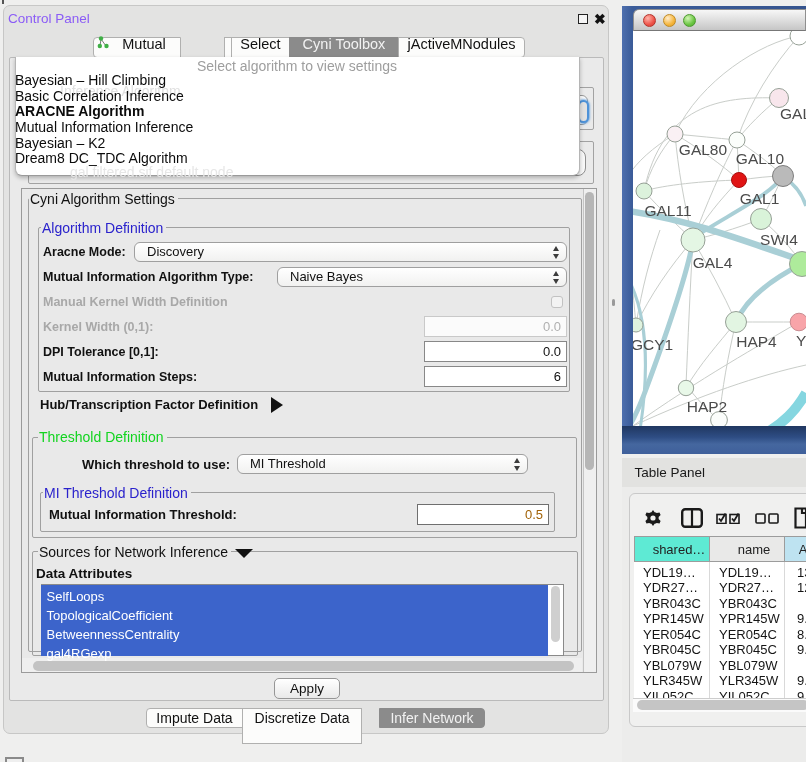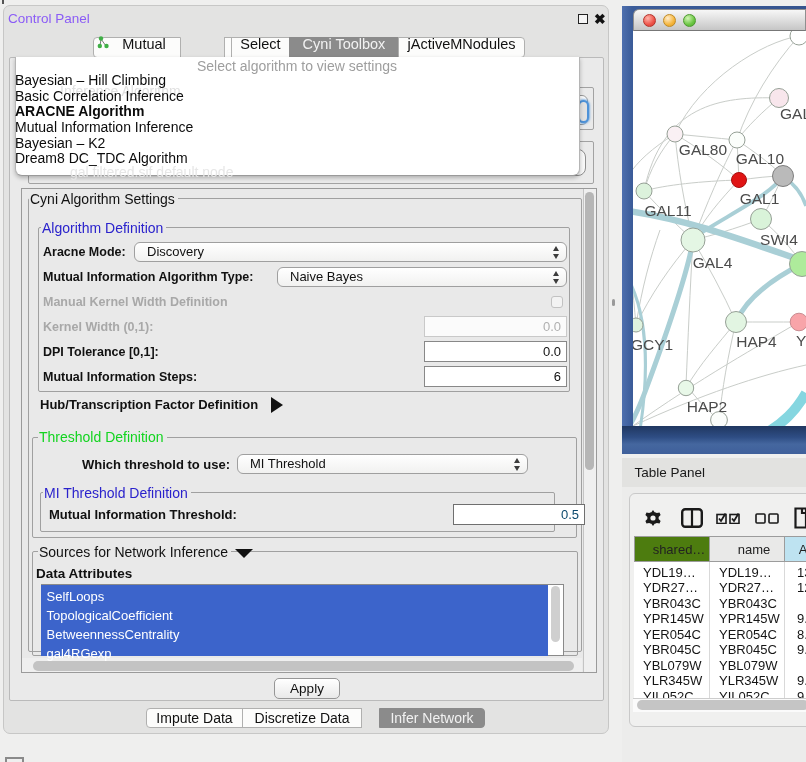--- a/index.html
+++ b/index.html
@@ -107,34 +107,34 @@
 <div class="abs" style="left:271px;top:397px;width:0;height:0;border-left:12.5px solid #111;border-top:8px solid transparent;border-bottom:8px solid transparent;"></div>
 
 <div class="grp" style="left:32px;top:437px;width:545px;height:101px;"></div>
 <div class="grplabel" style="left:38px;top:429px;color:#12d41f;">Threshold Definition</div>
 <div class="blab" style="left:82px;top:457px;font-size:13px;">Which threshold to use:</div>
 <div class="combo" style="left:237px;top:454px;width:291px;">MI Threshold</div>
 <div class="carr" style="left:514px;top:457.5px;"></div>
 <div class="grp" style="left:40px;top:492px;width:515px;height:40px;"></div>
 <div class="grplabel" style="left:43px;top:485px;color:#2a22cc;">MI Threshold Definition</div>
 <div class="blab" style="left:49px;top:507px;font-size:13px;">Mutual Information Threshold:</div>
-<div class="field" style="left:417px;top:504px;width:132px;height:21px;background:#ffffff;border:1px solid #6f6f6f;color:#0c4a6e;margin-left:36px;">0.5</div>
+<div class="field" style="left:417px;top:504px;width:132px;height:21px;background:#ffffff;border:1px solid #6f6f6f;color:#a16207;">0.5</div>
 
 <div class="grp" style="left:32px;top:551px;width:546px;height:105px;"></div>
 <div class="grplabel" style="left:38px;top:544px;color:#111;">Sources for Network Inference</div>
 <div class="abs" style="left:235px;top:549px;width:0;height:0;border-top:9px solid #111;border-left:9px solid transparent;border-right:9px solid transparent;"></div>
 <div class="blab" style="left:36px;top:566px;font-size:13.5px;">Data Attributes</div>
 <div class="abs" style="left:41px;top:584px;width:523px;height:72px;background:#ffffff;border:1px solid #8a8a8a;"></div>
 <div class="abs" style="left:41px;top:585px;width:507px;height:71px;background:#3c64cb;"></div>
 <div class="abs" style="left:46.5px;top:587px;font-size:13px;color:#ffffff;line-height:19px;">SelfLoops<br>TopologicalCoefficient<br>BetweennessCentrality<br>gal4RGexp</div>
 <div class="sbthumb" style="left:551px;top:586px;width:9px;height:56px;background:#cfcfcf;"></div>
 
 <div class="abs" style="left:274px;top:678px;width:66px;height:21px;background:linear-gradient(#ffffff,#e9e9e9);border:1px solid #969696;border-radius:5px;font-size:13.5px;color:#111;text-align:center;line-height:19px;">Apply</div>
 <div class="tab" style="top:708px;left:146px;width:97px;height:20px;border-radius:4px 0 0 4px;font-size:14px;line-height:18px;">Impute Data</div>
-<div class="tab" style="top:708px;left:242px;width:120px;height:20px;font-size:14px;line-height:18px;">Discretize Data</div>
+<div class="tab" style="top:708px;left:242px;width:120px;height:36px;font-size:14px;line-height:18px;">Discretize Data</div>
 <div class="tab tabsel" style="top:708px;left:361px;width:106px;height:20px;border-radius:0 4px 4px 0;font-size:14px;line-height:18px;margin-left:18px;">Infer Network</div>
 <div class="abs" style="left:5px;top:757px;width:19px;height:10px;background:#efefef;border:2px solid #8a8a8a;"></div>
 
 <div class="abs" id="popup"></div>
 <div class="abs" style="left:14.5px;top:58px;width:565px;text-align:center;font-size:14px;color:#9e9e9e;">Select algorithm to view settings</div>
 <div class="abs" style="left:60px;top:83px;font-size:14px;color:#e0e0e0;">Inference Algorithm</div>
 <div class="abs" style="left:70px;top:164px;font-size:14px;color:#e6e6e6;">gal filtered.sif default node</div>
 <div class="pitem" style="top:71.8px;">Bayesian – Hill Climbing</div>
 <div class="pitem" style="top:87.5px;">Basic Correlation Inference</div>
 <div class="pitem" style="top:103.2px;font-weight:bold;">ARACNE Algorithm</div>
@@ -243,21 +243,21 @@
       <rect x="14" y="2.5" width="9" height="9" fill="none" stroke="#1a1a1a" stroke-width="1.6"></rect>
       <path d="M16 6.5 L18 9 L22.5 1.5" fill="none" stroke="#1a1a1a" stroke-width="1.8"></path>
     </svg>
 <svg class="abs" style="left:755px;top:513px;" width="25" height="11" viewBox="0 0 25 11">
       <rect x="1" y="1" width="9" height="9" rx="1" fill="none" stroke="#1a1a1a" stroke-width="1.6"></rect>
       <rect x="14" y="1" width="9" height="9" rx="1" fill="none" stroke="#1a1a1a" stroke-width="1.6"></rect>
     </svg>
 <svg class="abs" style="left:794px;top:507px;" width="12" height="22" viewBox="0 0 12 22">
       <path d="M1.5 1.5 L12 1.5 L12 20.5 L1.5 20.5 Z M 8,1.5 L8,6 L12,6" fill="none" stroke="#1a1a1a" stroke-width="2.2"></path>
     </svg>
-<div class="hcell" style="left:634px;width:76px;background:#4d7c0f;text-indent:14px;">shared…</div>
+<div class="hcell" style="left:634px;width:76px;background:#5eead4;text-indent:14px;">shared…</div>
 <div class="hcell" style="left:709px;width:76px;background:#e9e9e8;text-indent:14px;">name</div>
 <div class="hcell" style="left:784px;width:26px;background:#bee3f1;padding-left:12px;">A</div>
 <div class="abs" id="tbody">
 <div class="trow" style="left:9px;top:2.5px;">YDL19…</div>
       <div class="trow" style="left:85px;top:2.5px;">YDL19…</div>
       <div class="trow" style="left:163px;top:2.5px;">13.</div>
 <div class="trow" style="left:9px;top:18.0px;">YDR27…</div>
       <div class="trow" style="left:85px;top:18.0px;">YDR27…</div>
       <div class="trow" style="left:163px;top:18.0px;">12.</div>
 <div class="trow" style="left:9px;top:33.5px;">YBR043C</div>

